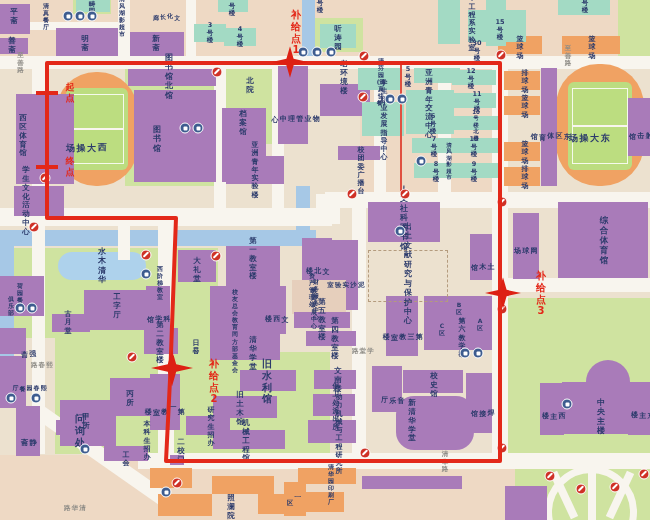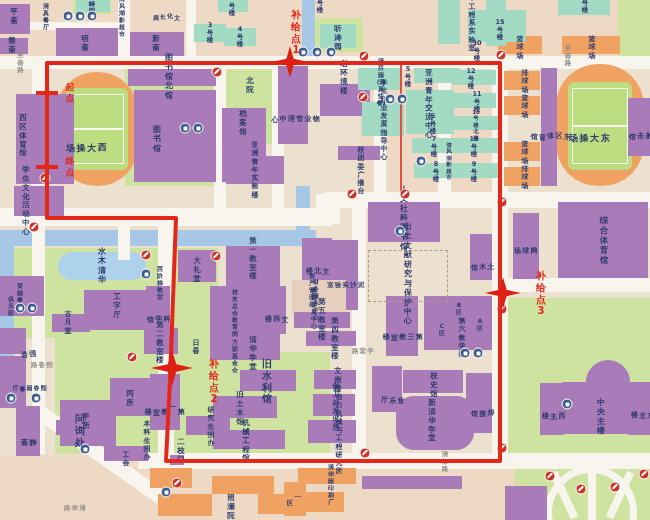--- a/index.html
+++ b/index.html
@@ -283,21 +283,21 @@
       <div class="lbl" style="left: 211px; top: 427px; font-size: 7px; color: rgb(43, 58, 107);">研究生
 招办</div>
       <div class="lbl" style="left: 246px; top: 441px; font-size: 7.5px; color: rgb(43, 58, 107);">机械工程馆</div>
       <div class="lbl" style="left: 338px; top: 380px; font-size: 7.5px; color: rgb(43, 58, 107);">文南楼</div>
       <div class="lbl" style="left: 336px; top: 407px; font-size: 7px; color: rgb(43, 58, 107);">保卫处
 派出所</div>
       <div class="lbl" style="left: 339px; top: 434px; font-size: 7px; color: rgb(43, 58, 107);">动力机械与
 工程研究所</div>
       <div class="lbl v" style="left: 392px; top: 391px; font-size: 7px; color: rgb(43, 58, 107);">音乐厅</div>
       <div class="lbl" style="left: 434px; top: 385px; font-size: 7.5px; color: rgb(43, 58, 107);">校史馆</div>
-      <div class="lbl" style="left: 432px; top: 421px; font-size: 7.5px; color: rgb(43, 58, 107);">新清华学堂</div>
+      <div class="lbl" style="left: 412px; top: 421px; font-size: 7.5px; color: rgb(43, 58, 107);">新清华学堂</div>
       <div class="lbl v" style="left: 482px; top: 404px; font-size: 7px; color: rgb(43, 58, 107);">焊接馆</div>
       <div class="lbl v" style="left: 553px; top: 407px; font-size: 7px; color: rgb(43, 58, 107);">西主楼</div>
       <div class="lbl" style="left: 601px; top: 417px; font-size: 8px; color: rgb(43, 58, 107);">中央主楼</div>
       <div class="lbl v" style="left: 642px; top: 406px; font-size: 7px; color: rgb(43, 58, 107);">东主楼</div>
       <div class="lbl" style="left: 231px; top: 507px; font-size: 7.5px; color: rgb(43, 58, 107);">照澜院</div>
       <div class="lbl" style="left: 331px; top: 484px; font-size: 6px; color: rgb(43, 58, 107);">清华园印刷厂</div>
       <div class="lbl v" style="left: 293px; top: 494px; font-size: 6.5px; color: rgb(43, 58, 107);">一区</div>
       <div class="lbl" style="left: 22px; top: 63px; font-size: 6.5px; color: rgb(142, 140, 134); letter-spacing: 3px;">至善路</div>
       <div class="lbl" style="left: 570px; top: 56px; font-size: 6.5px; color: rgb(142, 140, 134); letter-spacing: 4px;">至善路</div>
       <div class="lbl v" style="left: 362px; top: 342px; font-size: 6.5px; color: rgb(142, 140, 134);">学堂路</div>

